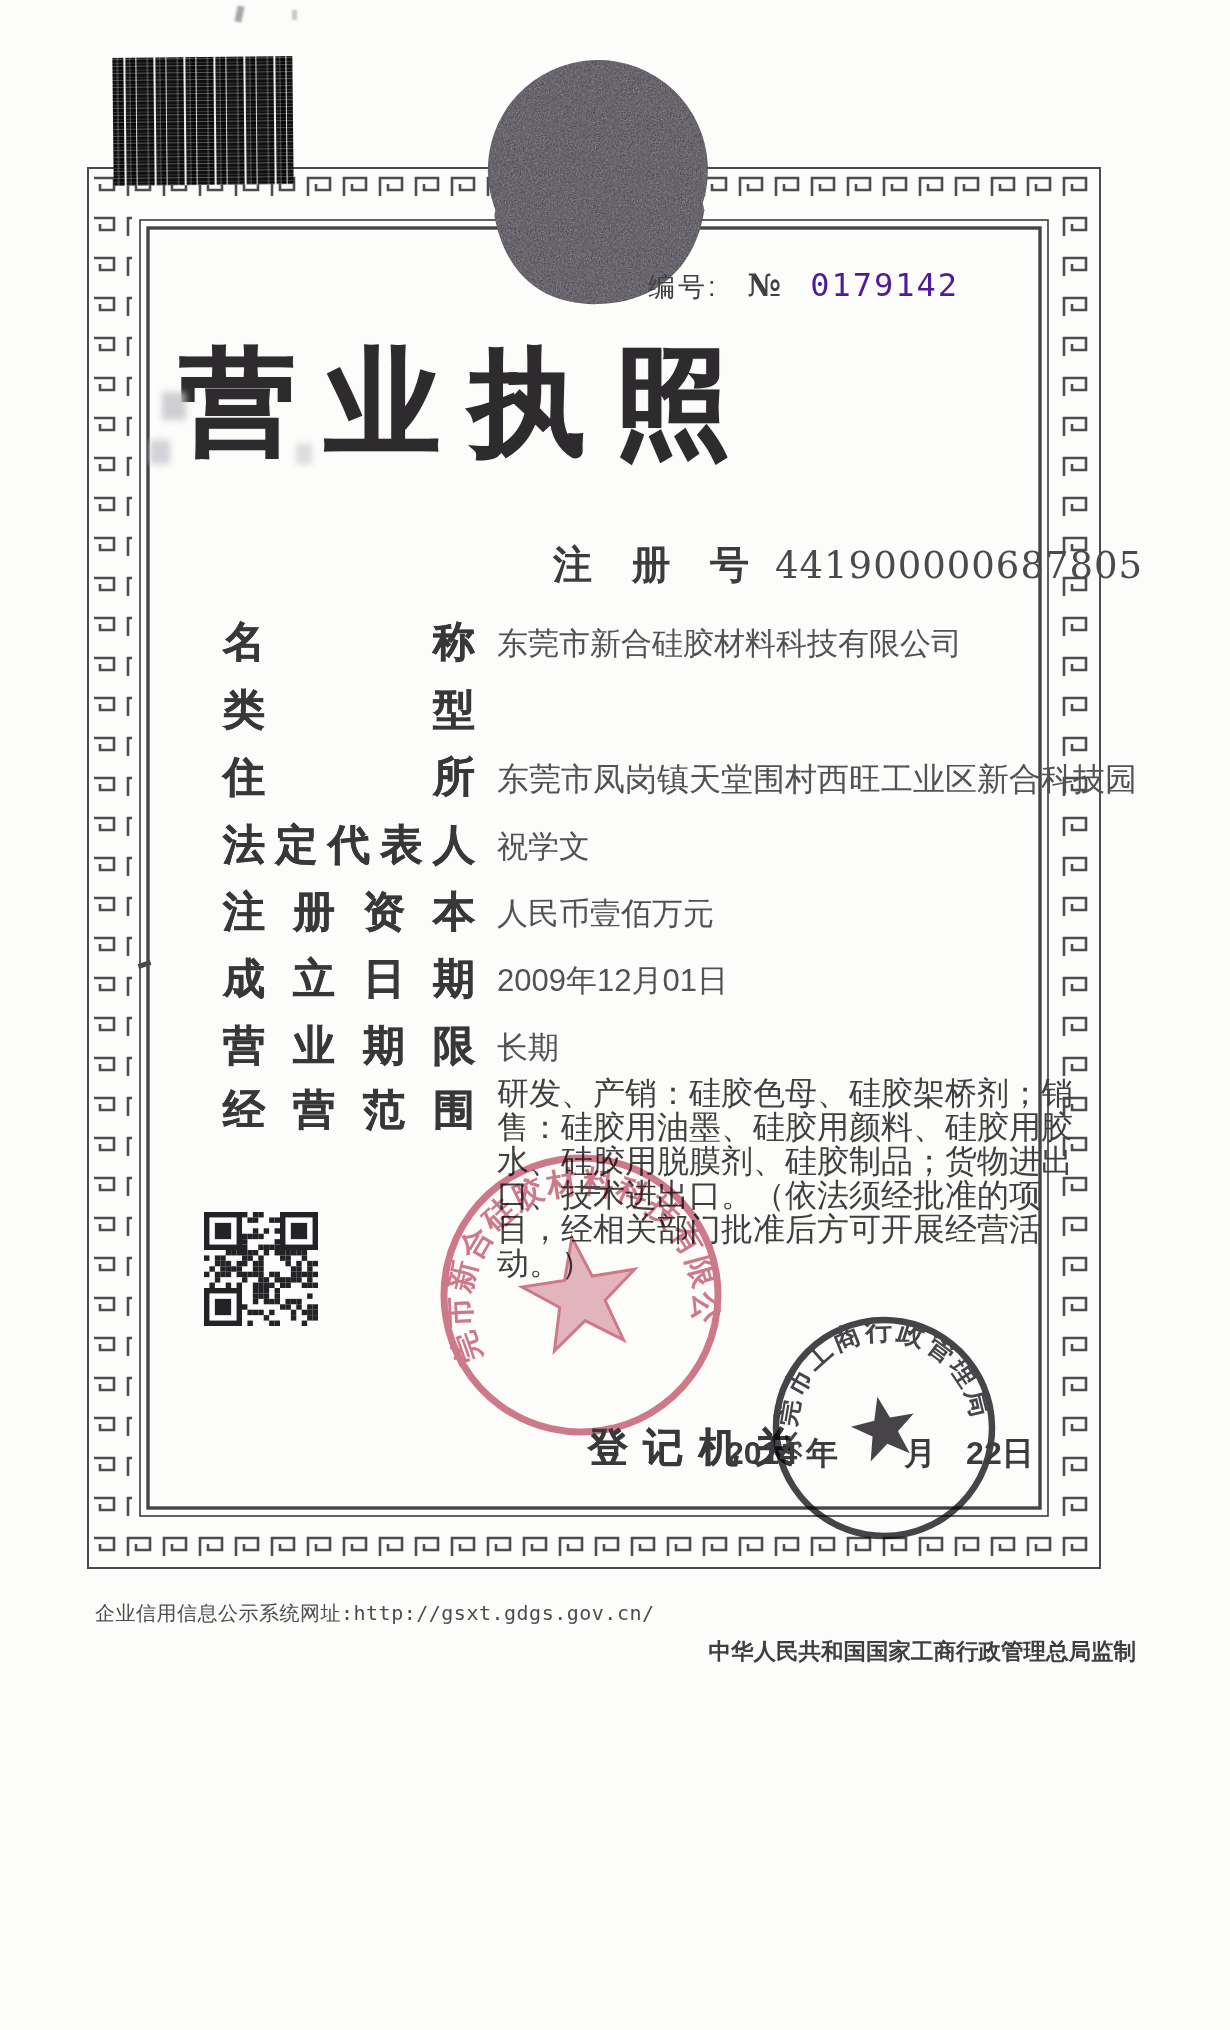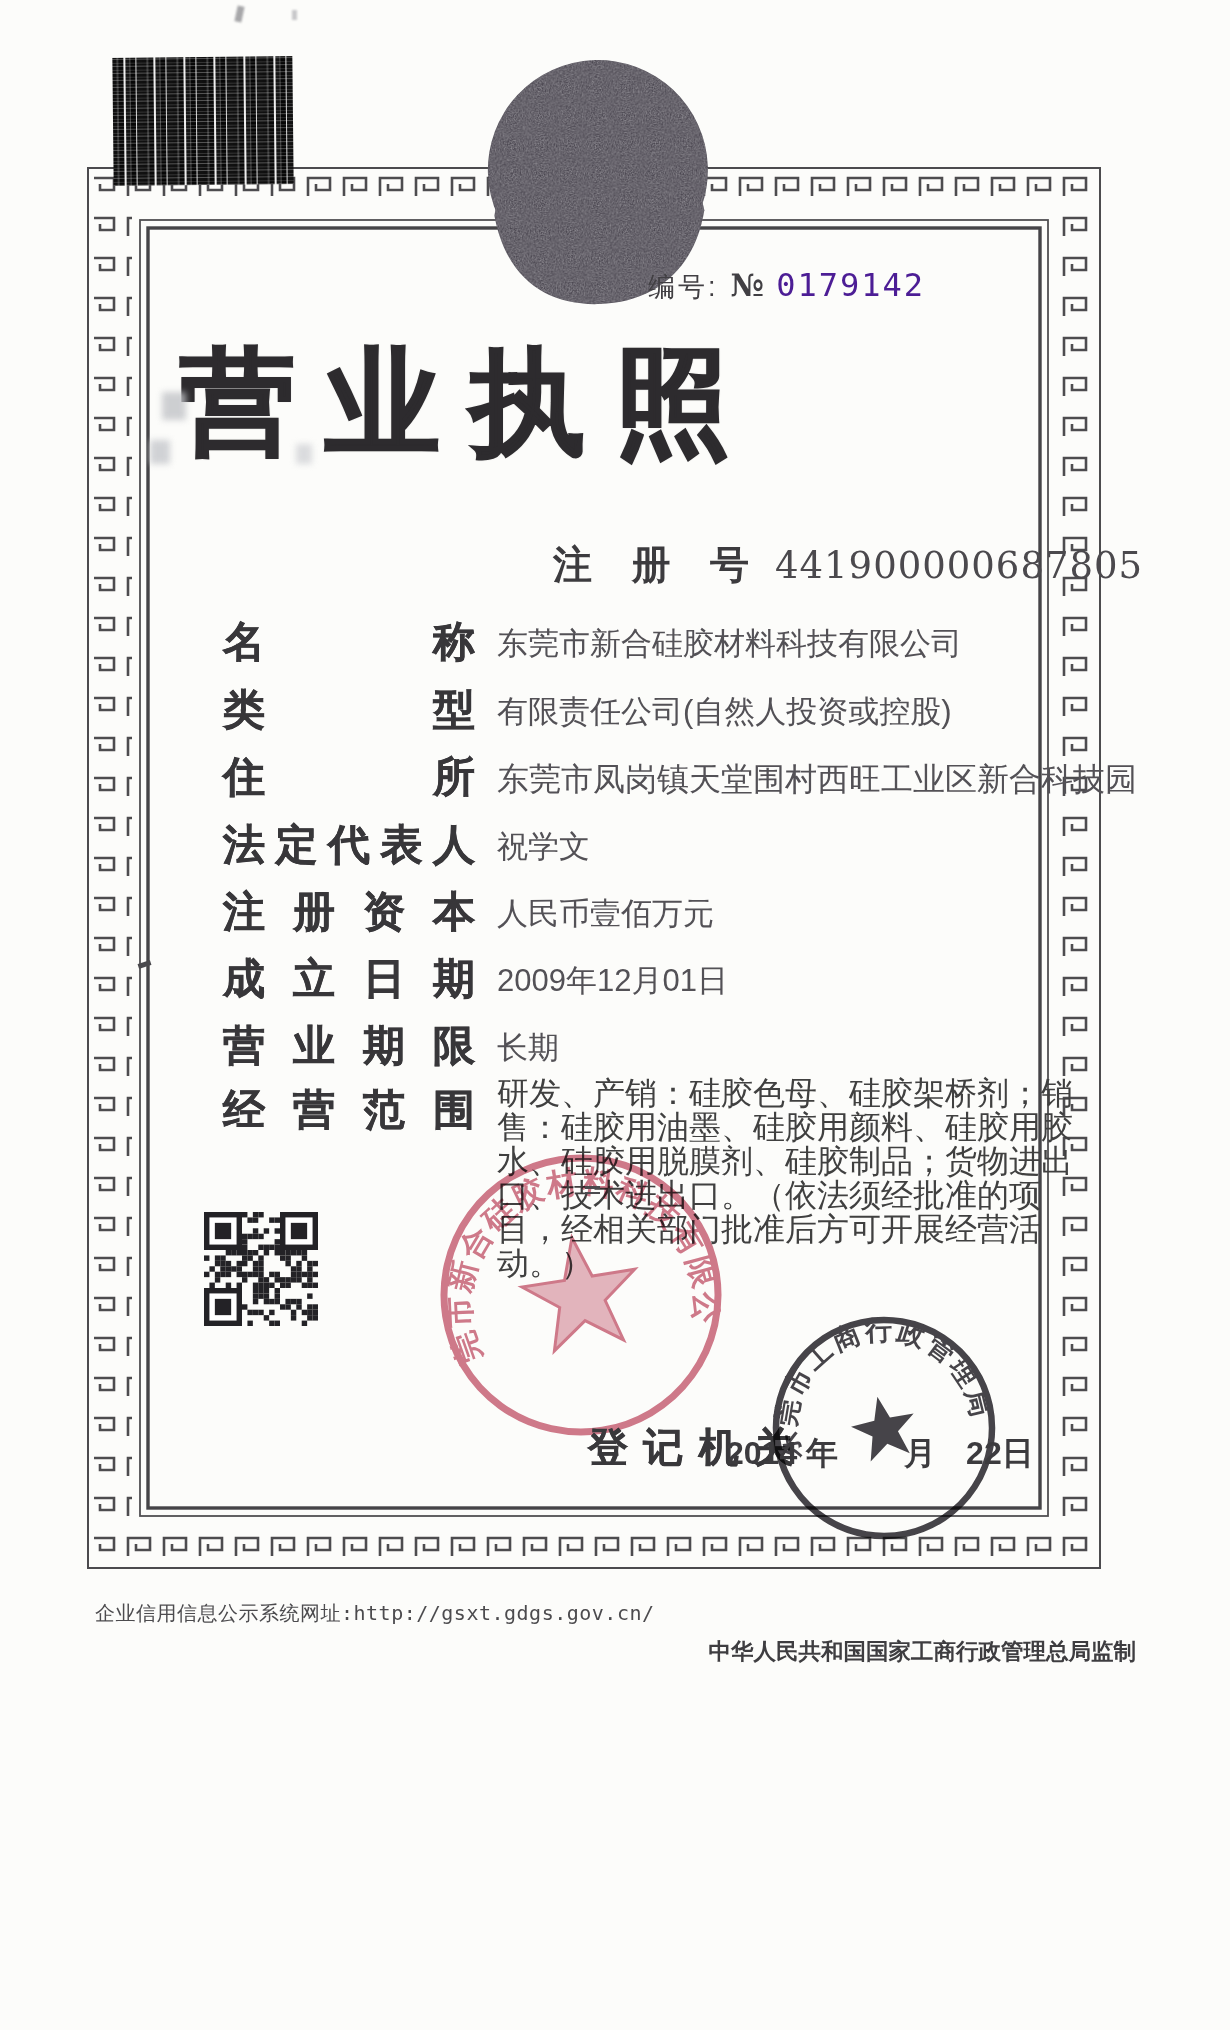--- a/index.html
+++ b/index.html
@@ -13,21 +13,21 @@
   .barcode{position:absolute;left:113px;top:57px;width:180px;height:128px;
     background:
       repeating-linear-gradient(0deg, rgba(255,255,255,.28) 0 1px, rgba(0,0,0,0) 1px 3px, rgba(255,255,255,.15) 3px 4px, rgba(0,0,0,0) 4px 7px),
       repeating-linear-gradient(90deg,#141414 0 4px,#3d3d3d 4px 6px,#0f0f0f 6px 11px,#e7e7e7 11px 13px,#191919 13px 17px,#4f4f4f 17px 18px,#0c0c0c 18px 23px,#d2d2d2 23px 24px,#161616 24px 30px);
     transform:rotate(-.6deg);filter:blur(.4px) contrast(1.05);}
 
   
   .emblem{position:absolute;left:468px;top:52px;width:262px;height:258px;}
 
   
-  .serial{position:absolute;left:648px;top:266px;display:flex;align-items:baseline;gap:12px;color:#413f43;}
+  .serial{position:absolute;left:648px;top:266px;display:flex;align-items:baseline;gap:29px;color:#413f43;}
   .serial .lab{font-size:27px;letter-spacing:3px;}
   .serial .sym{font-family:"DejaVu Serif",serif;font-weight:700;font-size:31px;}
   .serial .num{font-family:"DejaVu Sans Mono",monospace;font-size:32px;letter-spacing:2px;color:#4c1d95;}
 
   
   .title{position:absolute;left:180px;top:326px;width:580px;text-align:center;
     font-size:115px;font-weight:900;letter-spacing:30px;color:#2d2b2e;
     -webkit-text-stroke:2px #2d2b2e;text-shadow:0 0 2px rgba(40,40,40,.55);white-space:nowrap;}
 
   
@@ -126,21 +126,20 @@
     <span class="reglab">注册号</span>
     <span class="regnum">441900000687805</span>
   </div>
 
   <div class="row" style="top:614px">
     <div class="flabel">名称</div>
     <div class="fvalue">东莞市新合硅胶材料科技有限公司</div>
   </div>
   <div class="row" style="top:682px">
     <div class="flabel">类型</div>
-    <div class="fvalue">有限责任公司(自然人投资或控股)</div>
   </div>
   <div class="row" style="top:749px">
     <div class="flabel">住所</div>
     <div class="fvalue small">东莞市凤岗镇天堂围村西旺工业区新合科技园</div>
   </div>
   <div class="row" style="top:817px">
     <div class="flabel">法定代表人</div>
     <div class="fvalue">祝学文</div>
   </div>
   <div class="row" style="top:884px">

